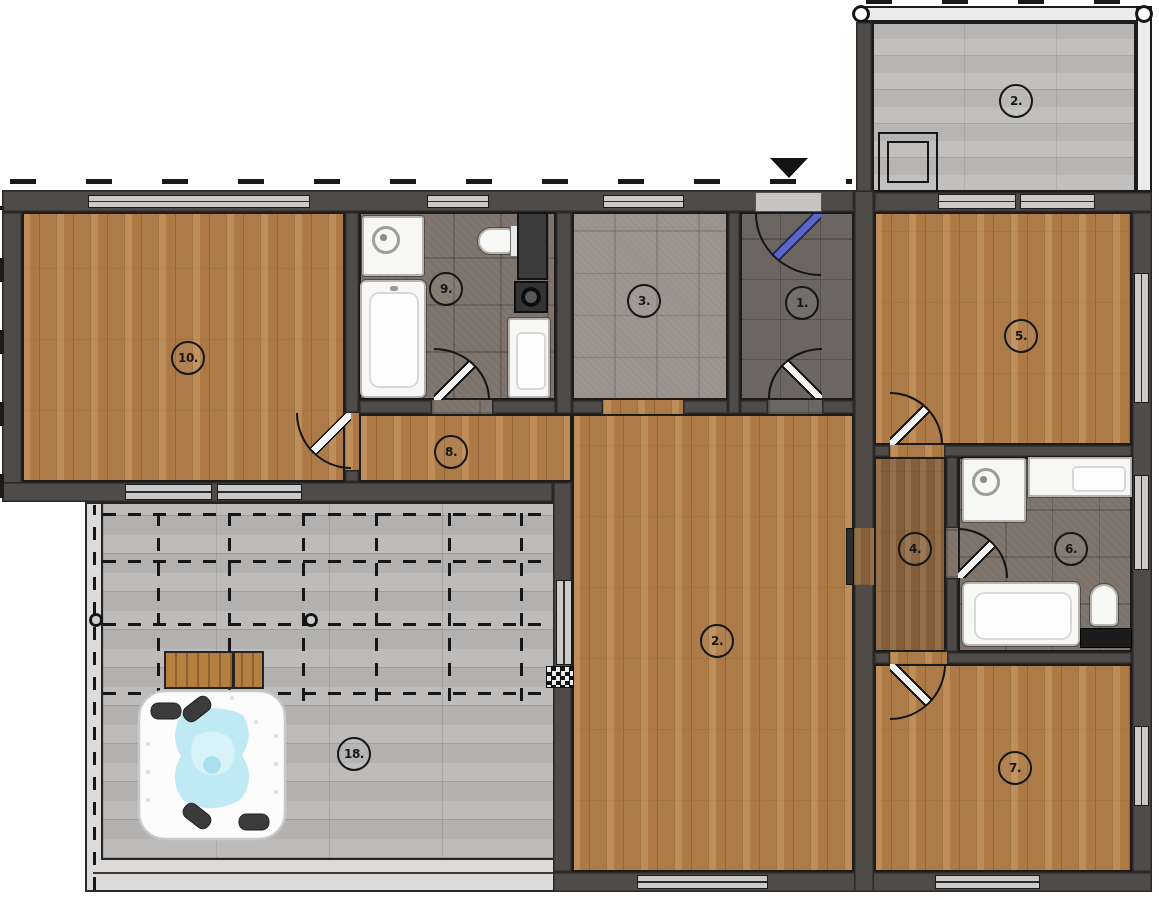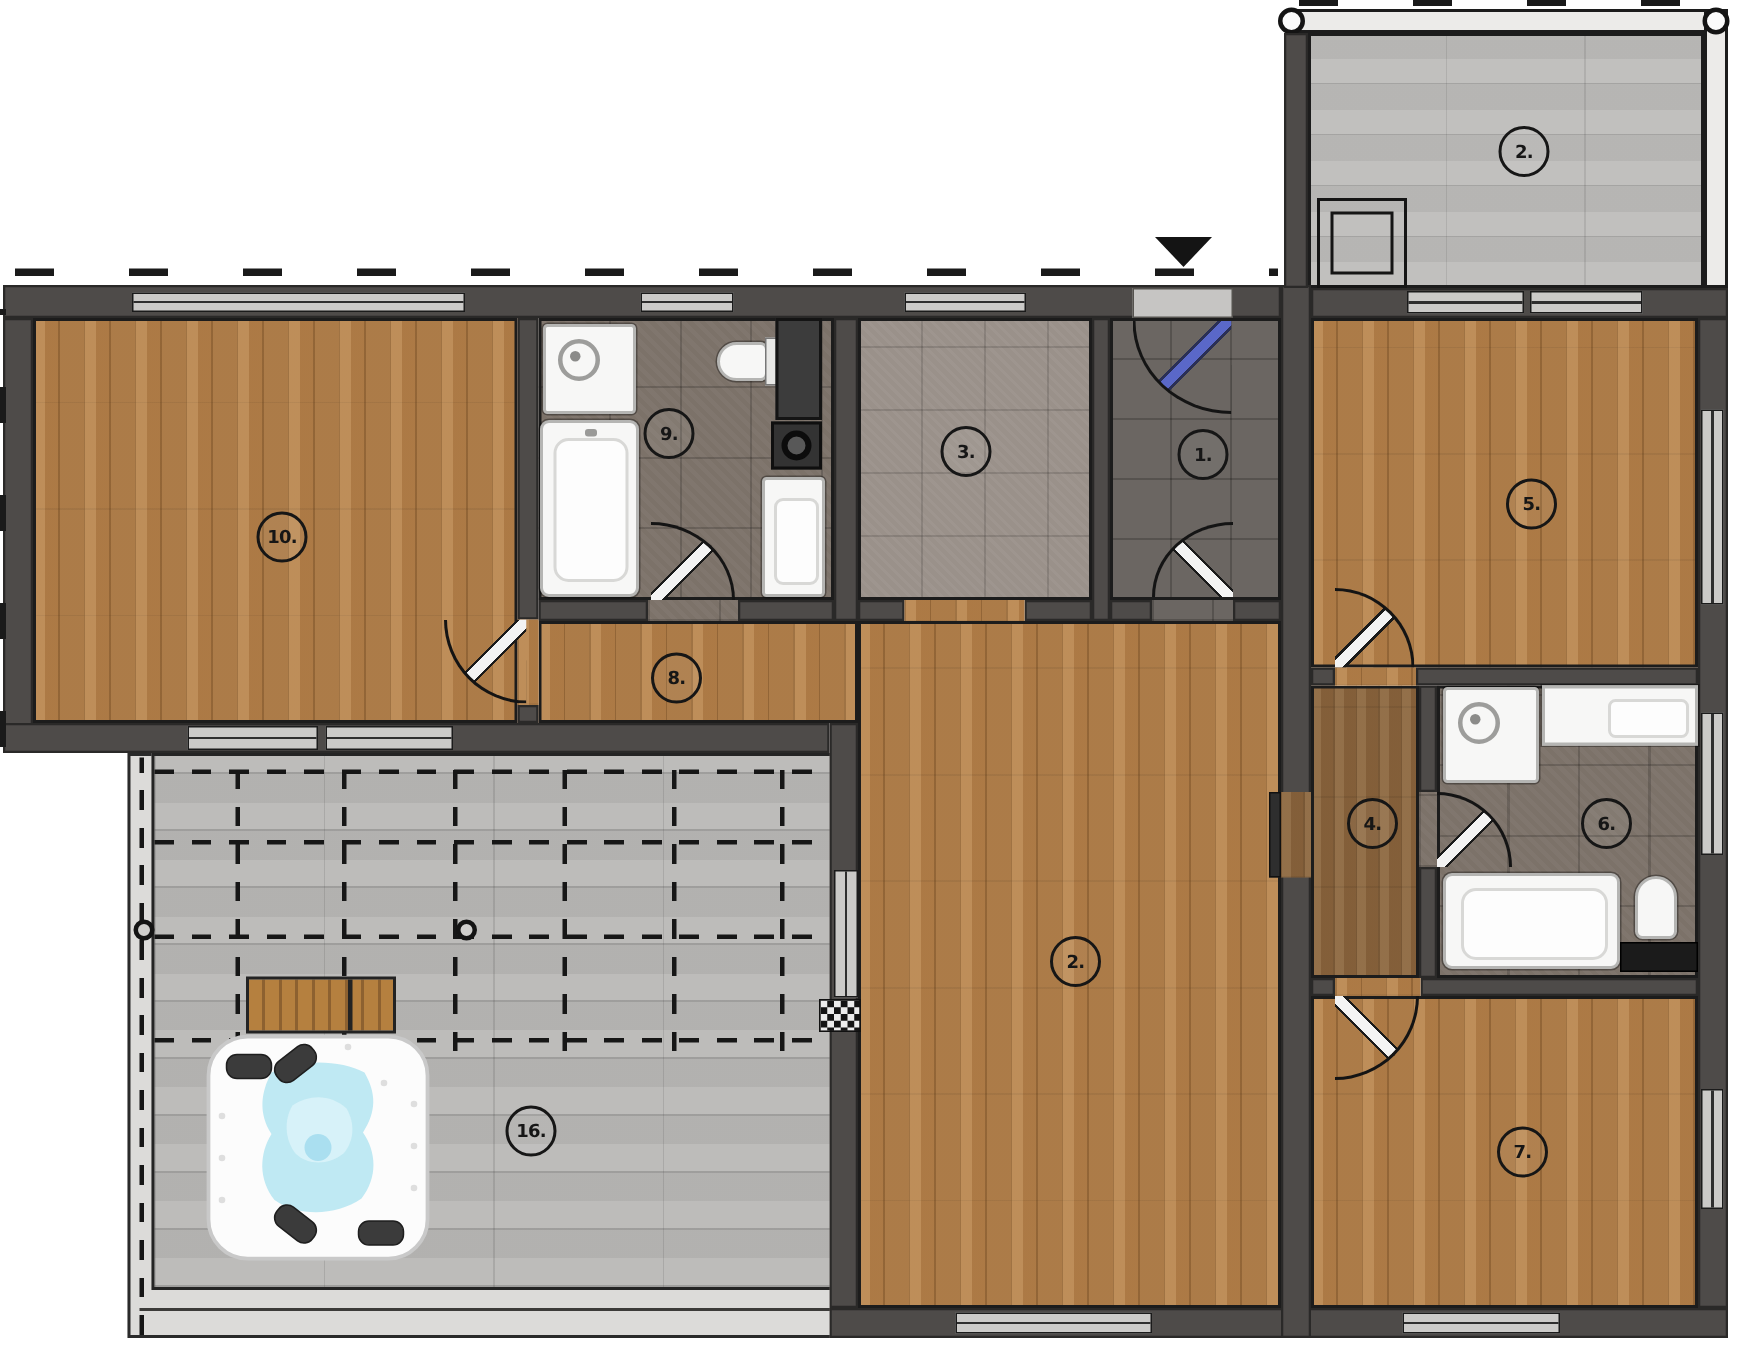--- a/index.html
+++ b/index.html
@@ -262,16 +262,16 @@
   <div class="room-label" style="left:429px;top:272px">
       <span>9.</span>
     </div>
   <div class="room-label" style="left:171px;top:341px">
       <span>10.</span>
     </div>
   <div class="room-label" style="left:999px;top:84px">
       <span>2.</span>
     </div>
   <div class="room-label" style="left:337px;top:737px">
-      <span>16.</span>
+      <span>18.</span>
     </div>
 
 </div>
 
 </body></html>

